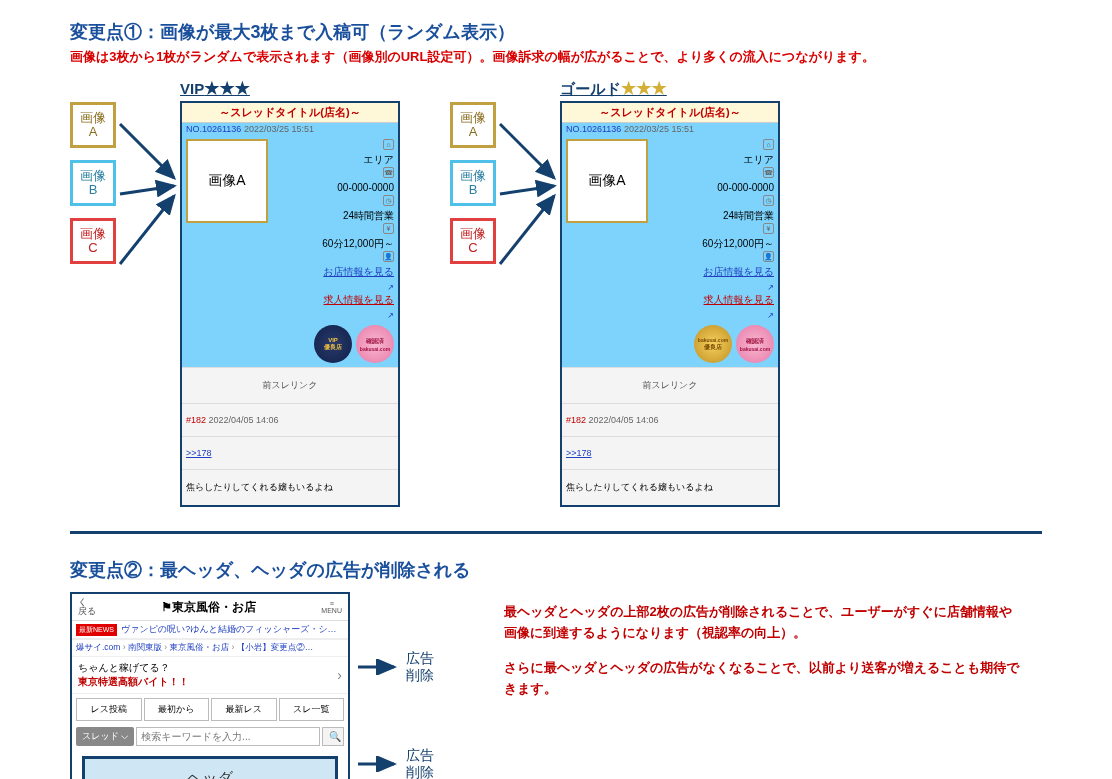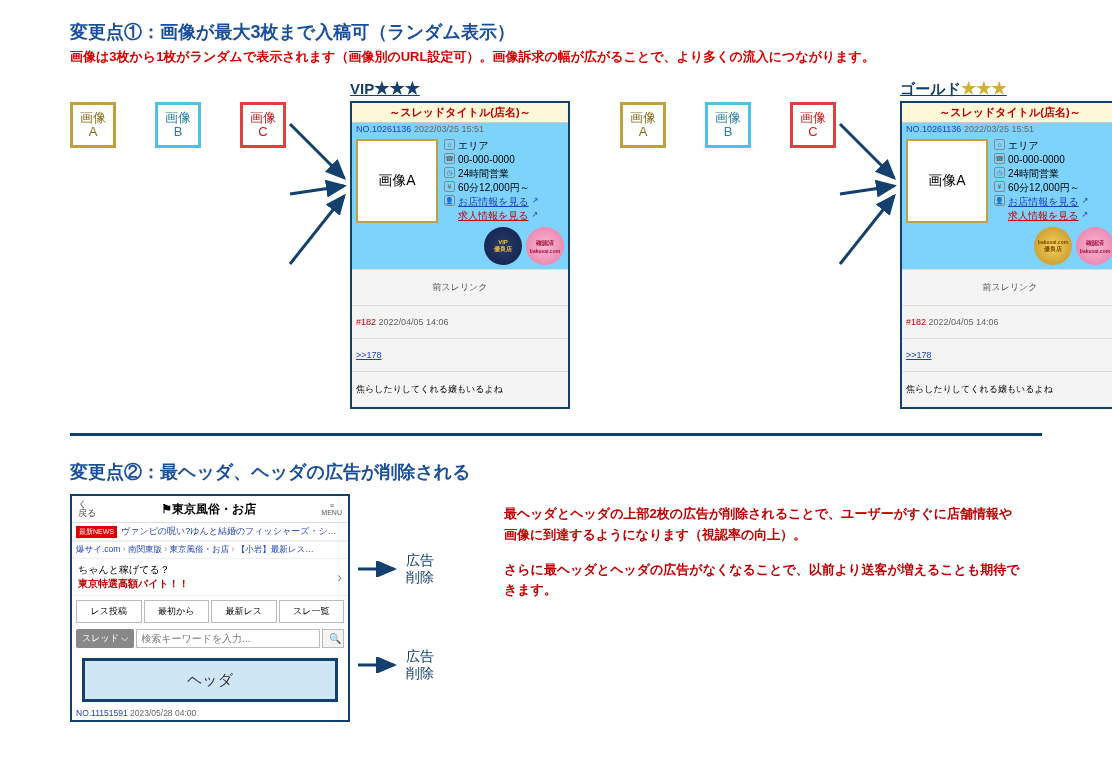--- a/index.html
+++ b/index.html
@@ -10,21 +10,21 @@
     font-size: 12px;
     background: #fff;
     width: 1112px;
   }
   .sec-title { color: #1a4f9c; font-size: 18px; font-weight: 600; margin-bottom: 4px; }
   .sec-sub   { color: #d80000; font-size: 13px; font-weight: 700; margin-bottom: 12px; }
   .divider   { border: none; border-top: 3px solid #14406e; margin: 24px 0; }
 
   .row1 { display: flex; gap: 50px; }
   .panel-group { display: flex; align-items: flex-start; }
-  .tagcol { display:flex; gap:39px; margin-top:24px; }
+  .tagcol { display:flex; flex-direction:column; gap:12px; margin-top:24px; }
   .tag {
     width: 46px; height: 46px; display:flex; align-items:center; justify-content:center;
     font-size: 13px; line-height:1.1; text-align:center; background:#fff;
   }
   .tagA { border:3px solid #c0a040; color:#8a6e20; }
   .tagB { border:3px solid #4fc0e8; color:#2a7fa0; }
   .tagC { border:3px solid #e04040; color:#c02020; }
 
   .plan-title { font-size:15px; font-weight:700; text-align:left; text-decoration:underline; margin-bottom:2px; }
   .plan-vip  { color:#14406e; }
@@ -40,21 +40,21 @@
     padding:2px 0; border-bottom:1px solid #ccc; font-size:11px;
   }
   .card .meta { color:#2040c0; padding:1px 4px; font-size:9px; }
   .card .meta .ts { color:#666; }
   .card .body { display:flex; padding:4px; gap:6px; }
   .imgbox {
     width:82px; height:84px; border:2px solid #c0a040; background:#fff;
     display:flex; align-items:center; justify-content:center; font-size:14px;
   }
   .info { flex:1; line-height:1.4; }
-  .info .row { display:flex; align-items:flex-start; gap:3px; }
+  .info .row { display:flex; align-items:flex-end; gap:3px;flex-direction:column; }
   .ico { width:11px; height:11px; display:inline-block; border:1px solid #888; border-radius:2px; font-size:7px; line-height:9px; text-align:center; color:#666; }
   .lnk { color:#2040c0; text-decoration:underline; }
   .lnk2 { color:#c00000; text-align: left; text-decoration:underline; }
   .ext { color:#2040c0; font-size:8px; }
   .badges { display:flex; gap:4px; justify-content:flex-end; padding:0 4px 4px; }
   .badge {
     width:38px; height:38px; border-radius:50%; display:flex; flex-direction:column;
     align-items:center; justify-content:center; font-size:6px; font-weight:700;
   }
   .badge.vip  { background:radial-gradient(circle,#2a3a6a,#10204a); color:#f0c040; }
@@ -289,21 +289,21 @@
 MENU</div>
       </div>
       <div class="news">
         <span class="newstag">最新NEWS</span>
         <span class="newstxt">ヴァンピの呪い?ゆんと結婚のフィッシャーズ・シル…</span>
       </div>
       <div class="crumbs">
         <span>爆サイ.com</span> <span class="sep">›</span>
         <span>南関東版</span> <span class="sep">›</span>
         <span>東京風俗・お店</span> <span class="sep">›</span>
-        <span>【小岩】最新レス…</span>
+        <span>【小岩】変更点②…</span>
       </div>
       <div class="promo">
         <div>
           <div>ちゃんと稼げてる？</div>
           <div class="p2">東京特選高額バイト！！</div>
         </div>
         <div class="chev">›</div>
       </div>
       <div class="btnrow">
         <button>レス投稿</button>

